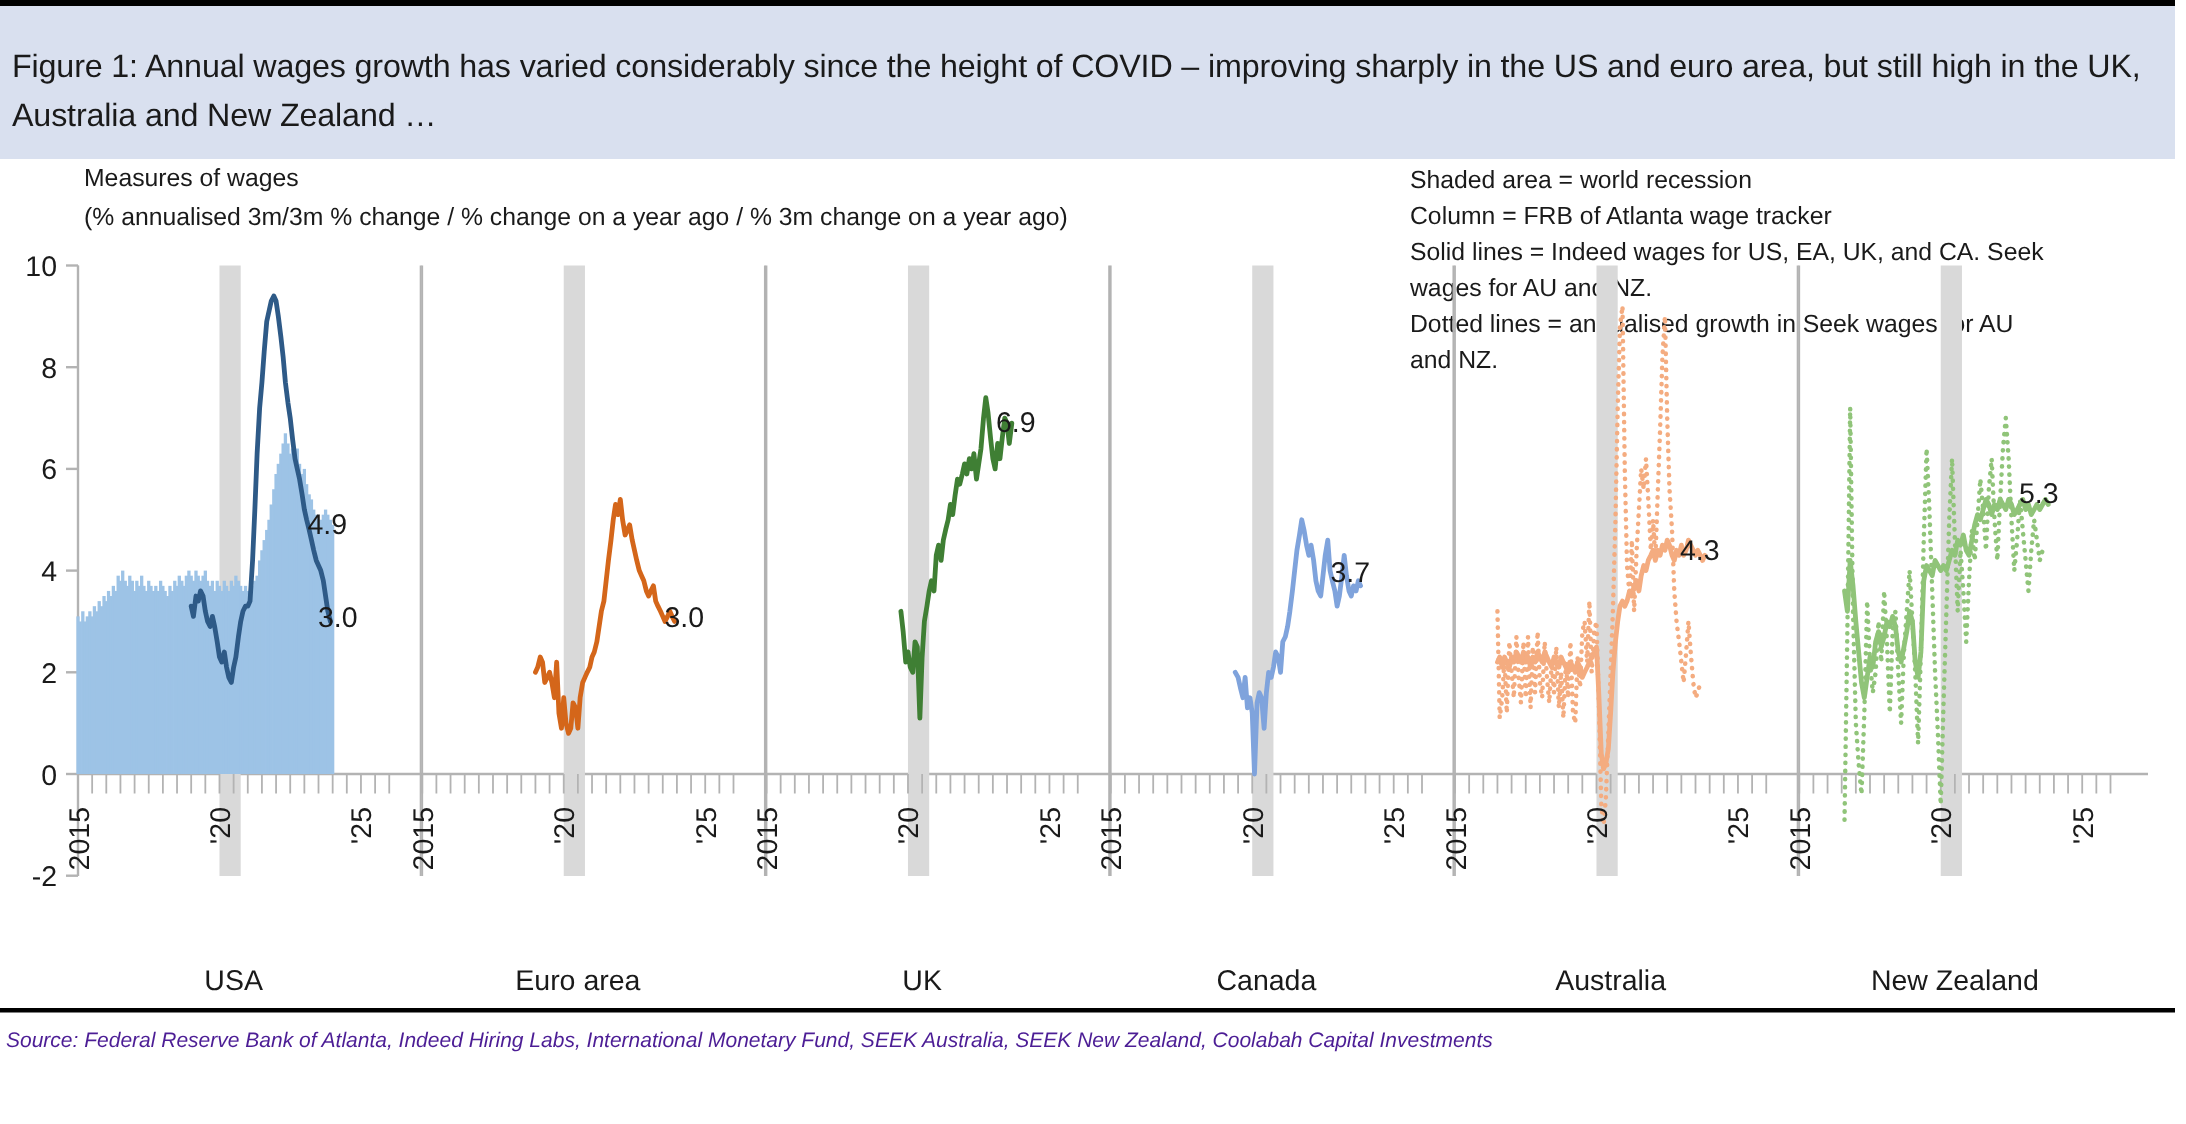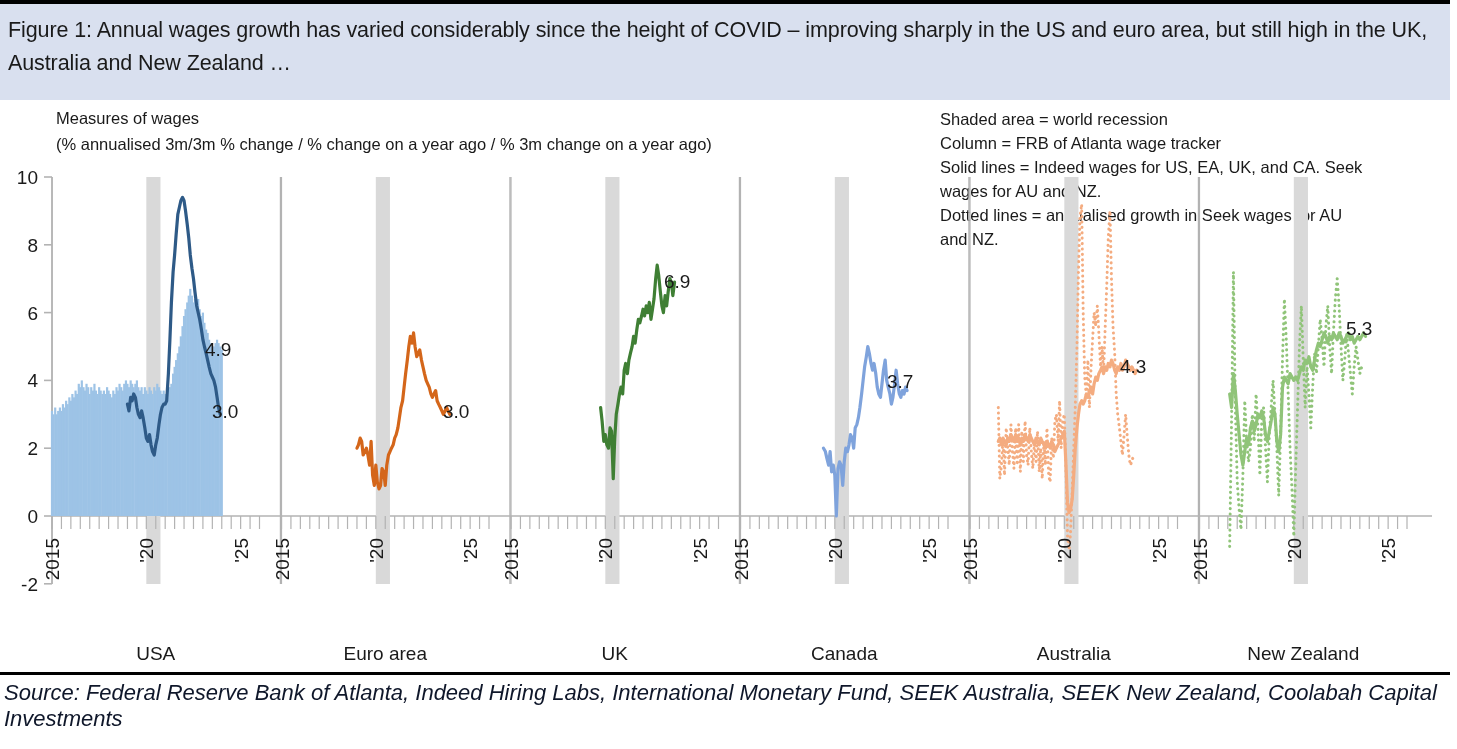--- a/index.html
+++ b/index.html
@@ -11,21 +11,21 @@
     color:#000000;
     overflow:hidden;
   }
   #page{position:relative;width:1457px;height:749px;}
 
   
   .title-band{
     position:absolute;left:0;top:0;width:1450px;
     background:#d9e0ef;
     border-top:4px solid #000000;
-    padding:10px 10px 12px 8px;
+    padding:24px 10px 12px 8px;
     box-sizing:border-box;
     min-height:100px;
   }
   .title-text{
     font-size:21.5px;line-height:33px;color:#1a1a1a;
     letter-spacing:-0.1px;
   }
 
   
   .chart-wrap{position:absolute;left:0;top:104px;width:1449px;height:566px;}
@@ -38,21 +38,21 @@
   .panel-name{font-size:19px;fill:#1a1a1a;}
   .endlabel{font-size:19px;fill:#1a1a1a;}
 
   
   .source-rule{
     position:absolute;left:0;top:672px;width:1450px;height:0;
     border-top:3px solid #000000;
   }
   .source-text{
     position:absolute;left:4px;top:680px;width:1445px;
-    font-size:22px;line-height:26px;font-style:italic;color:#0f172a;
+    font-size:14px;line-height:26px;font-style:italic;color:#4c1d95;
   }
 </style>
 </head>
 <body>
 
 <div id="page">
 
   <div class="title-band">
     <div class="title-text">Figure 1: Annual wages growth has varied considerably since the height of COVID – improving sharply in the US and euro area, but still high in the UK, Australia and New Zealand …</div>
   </div>

